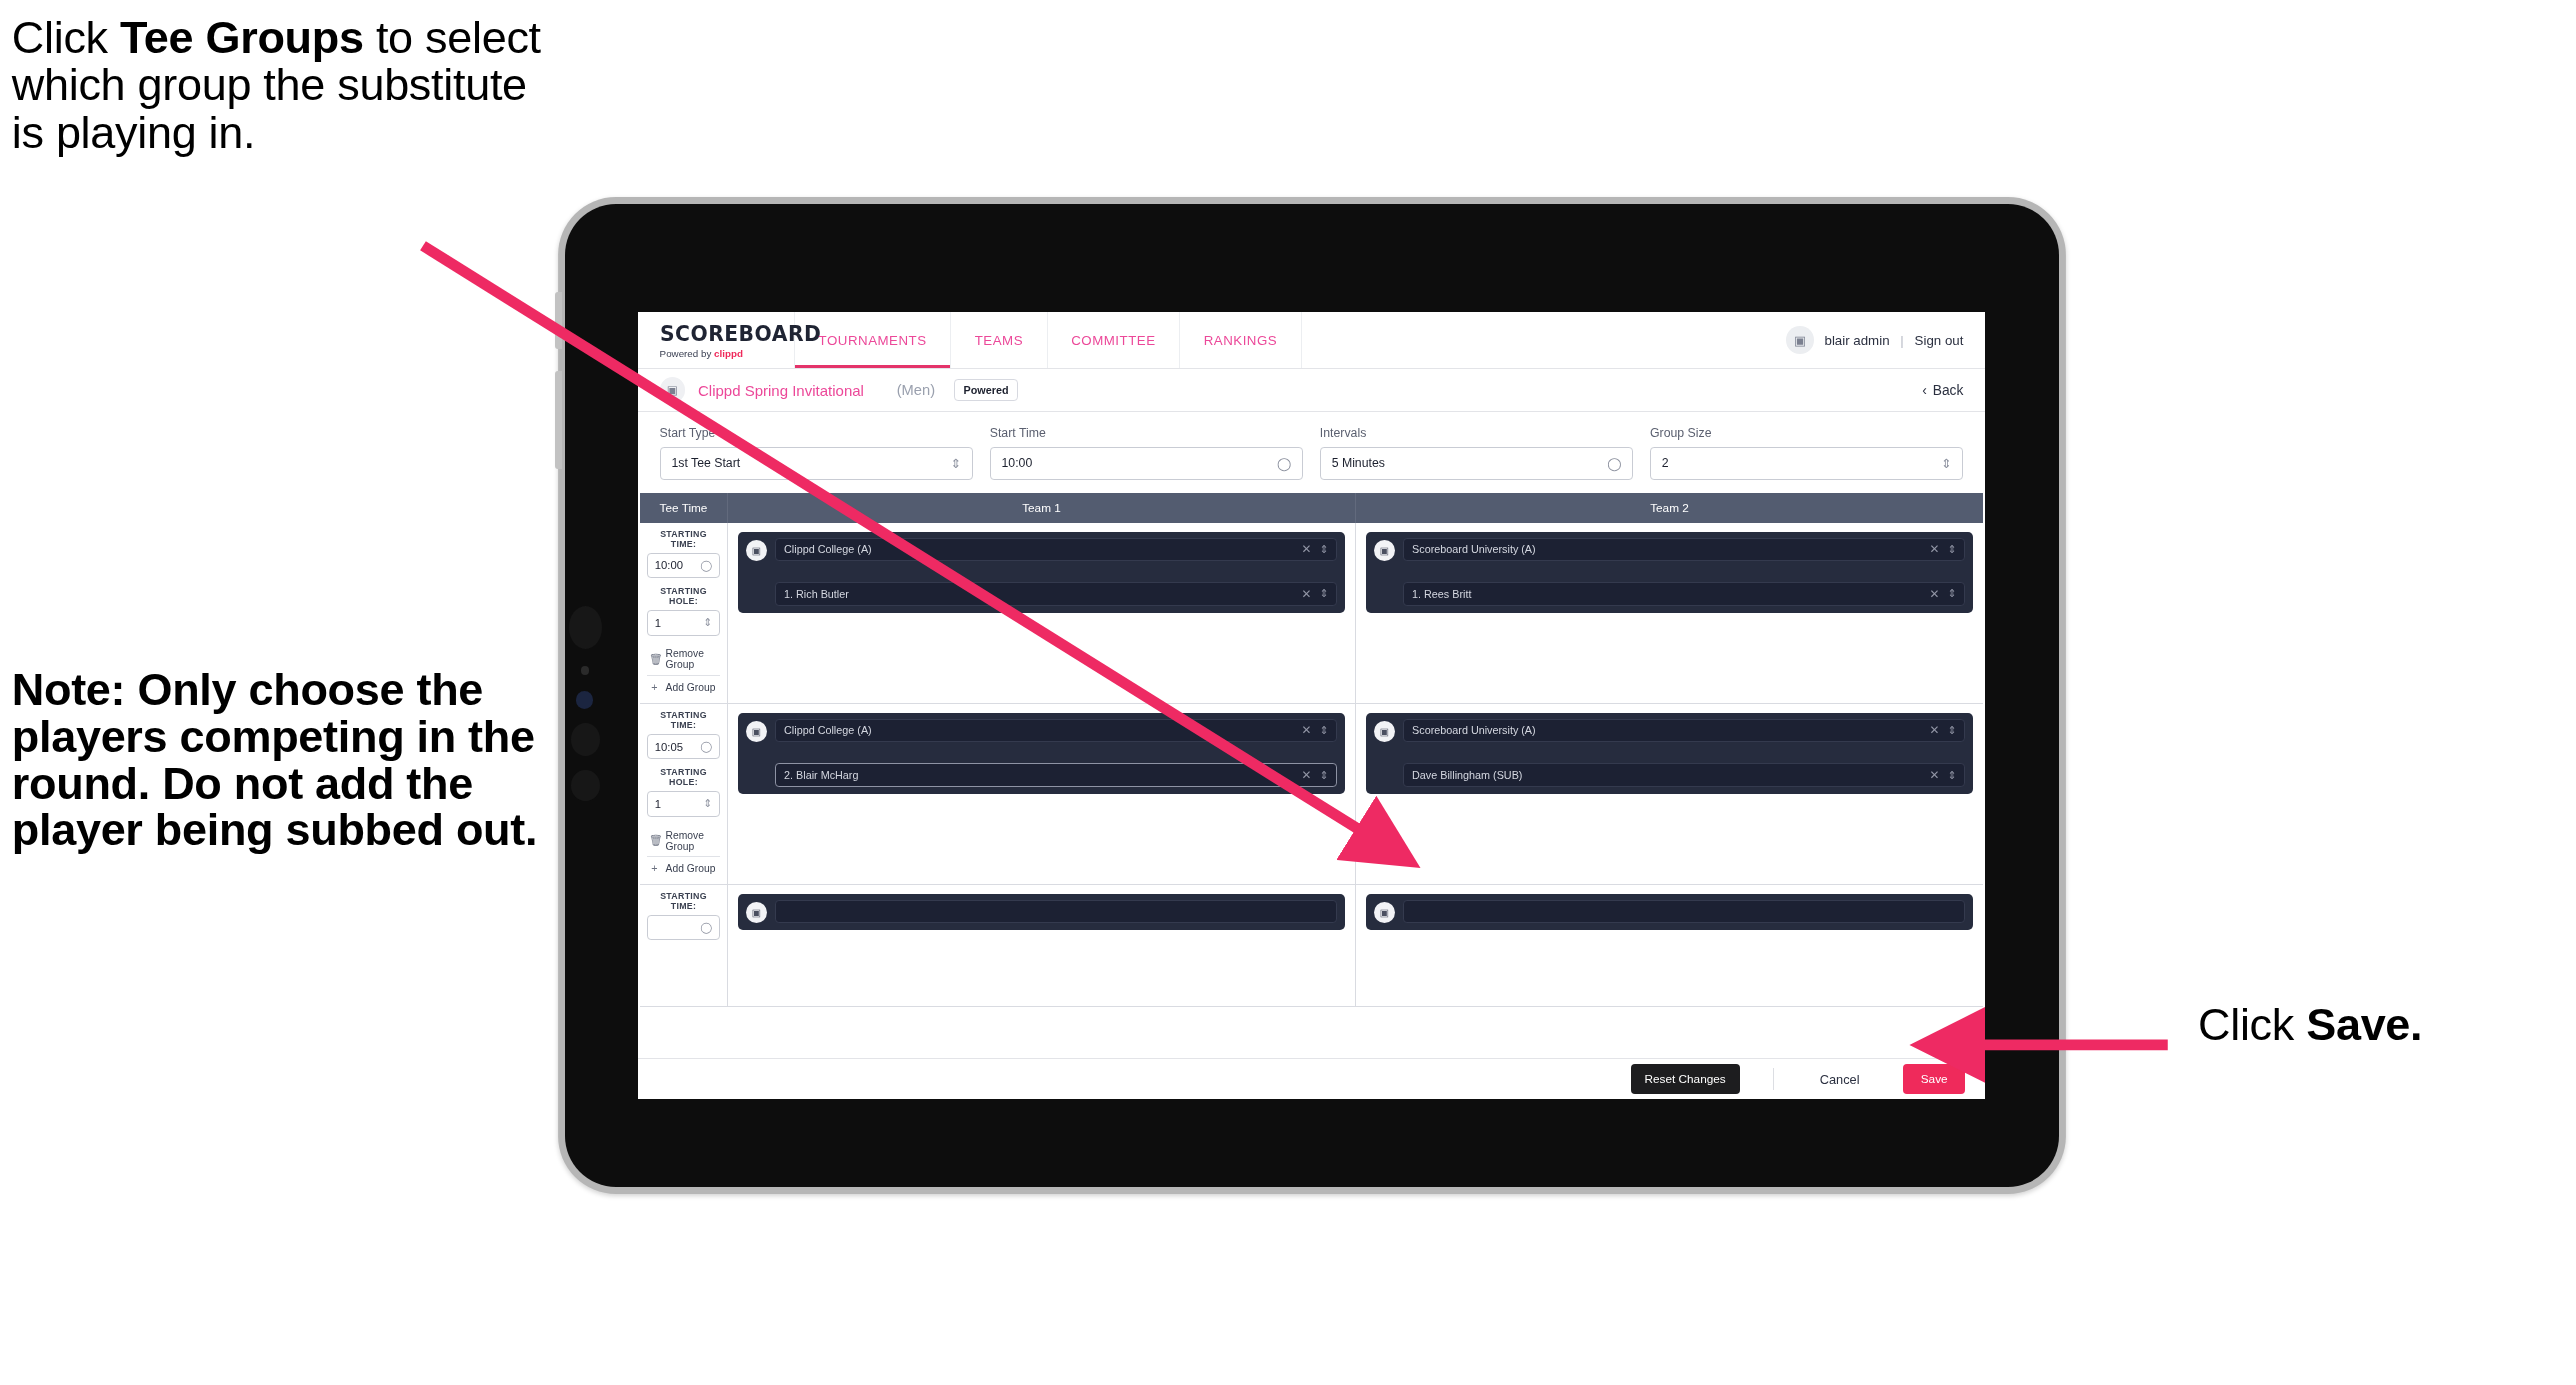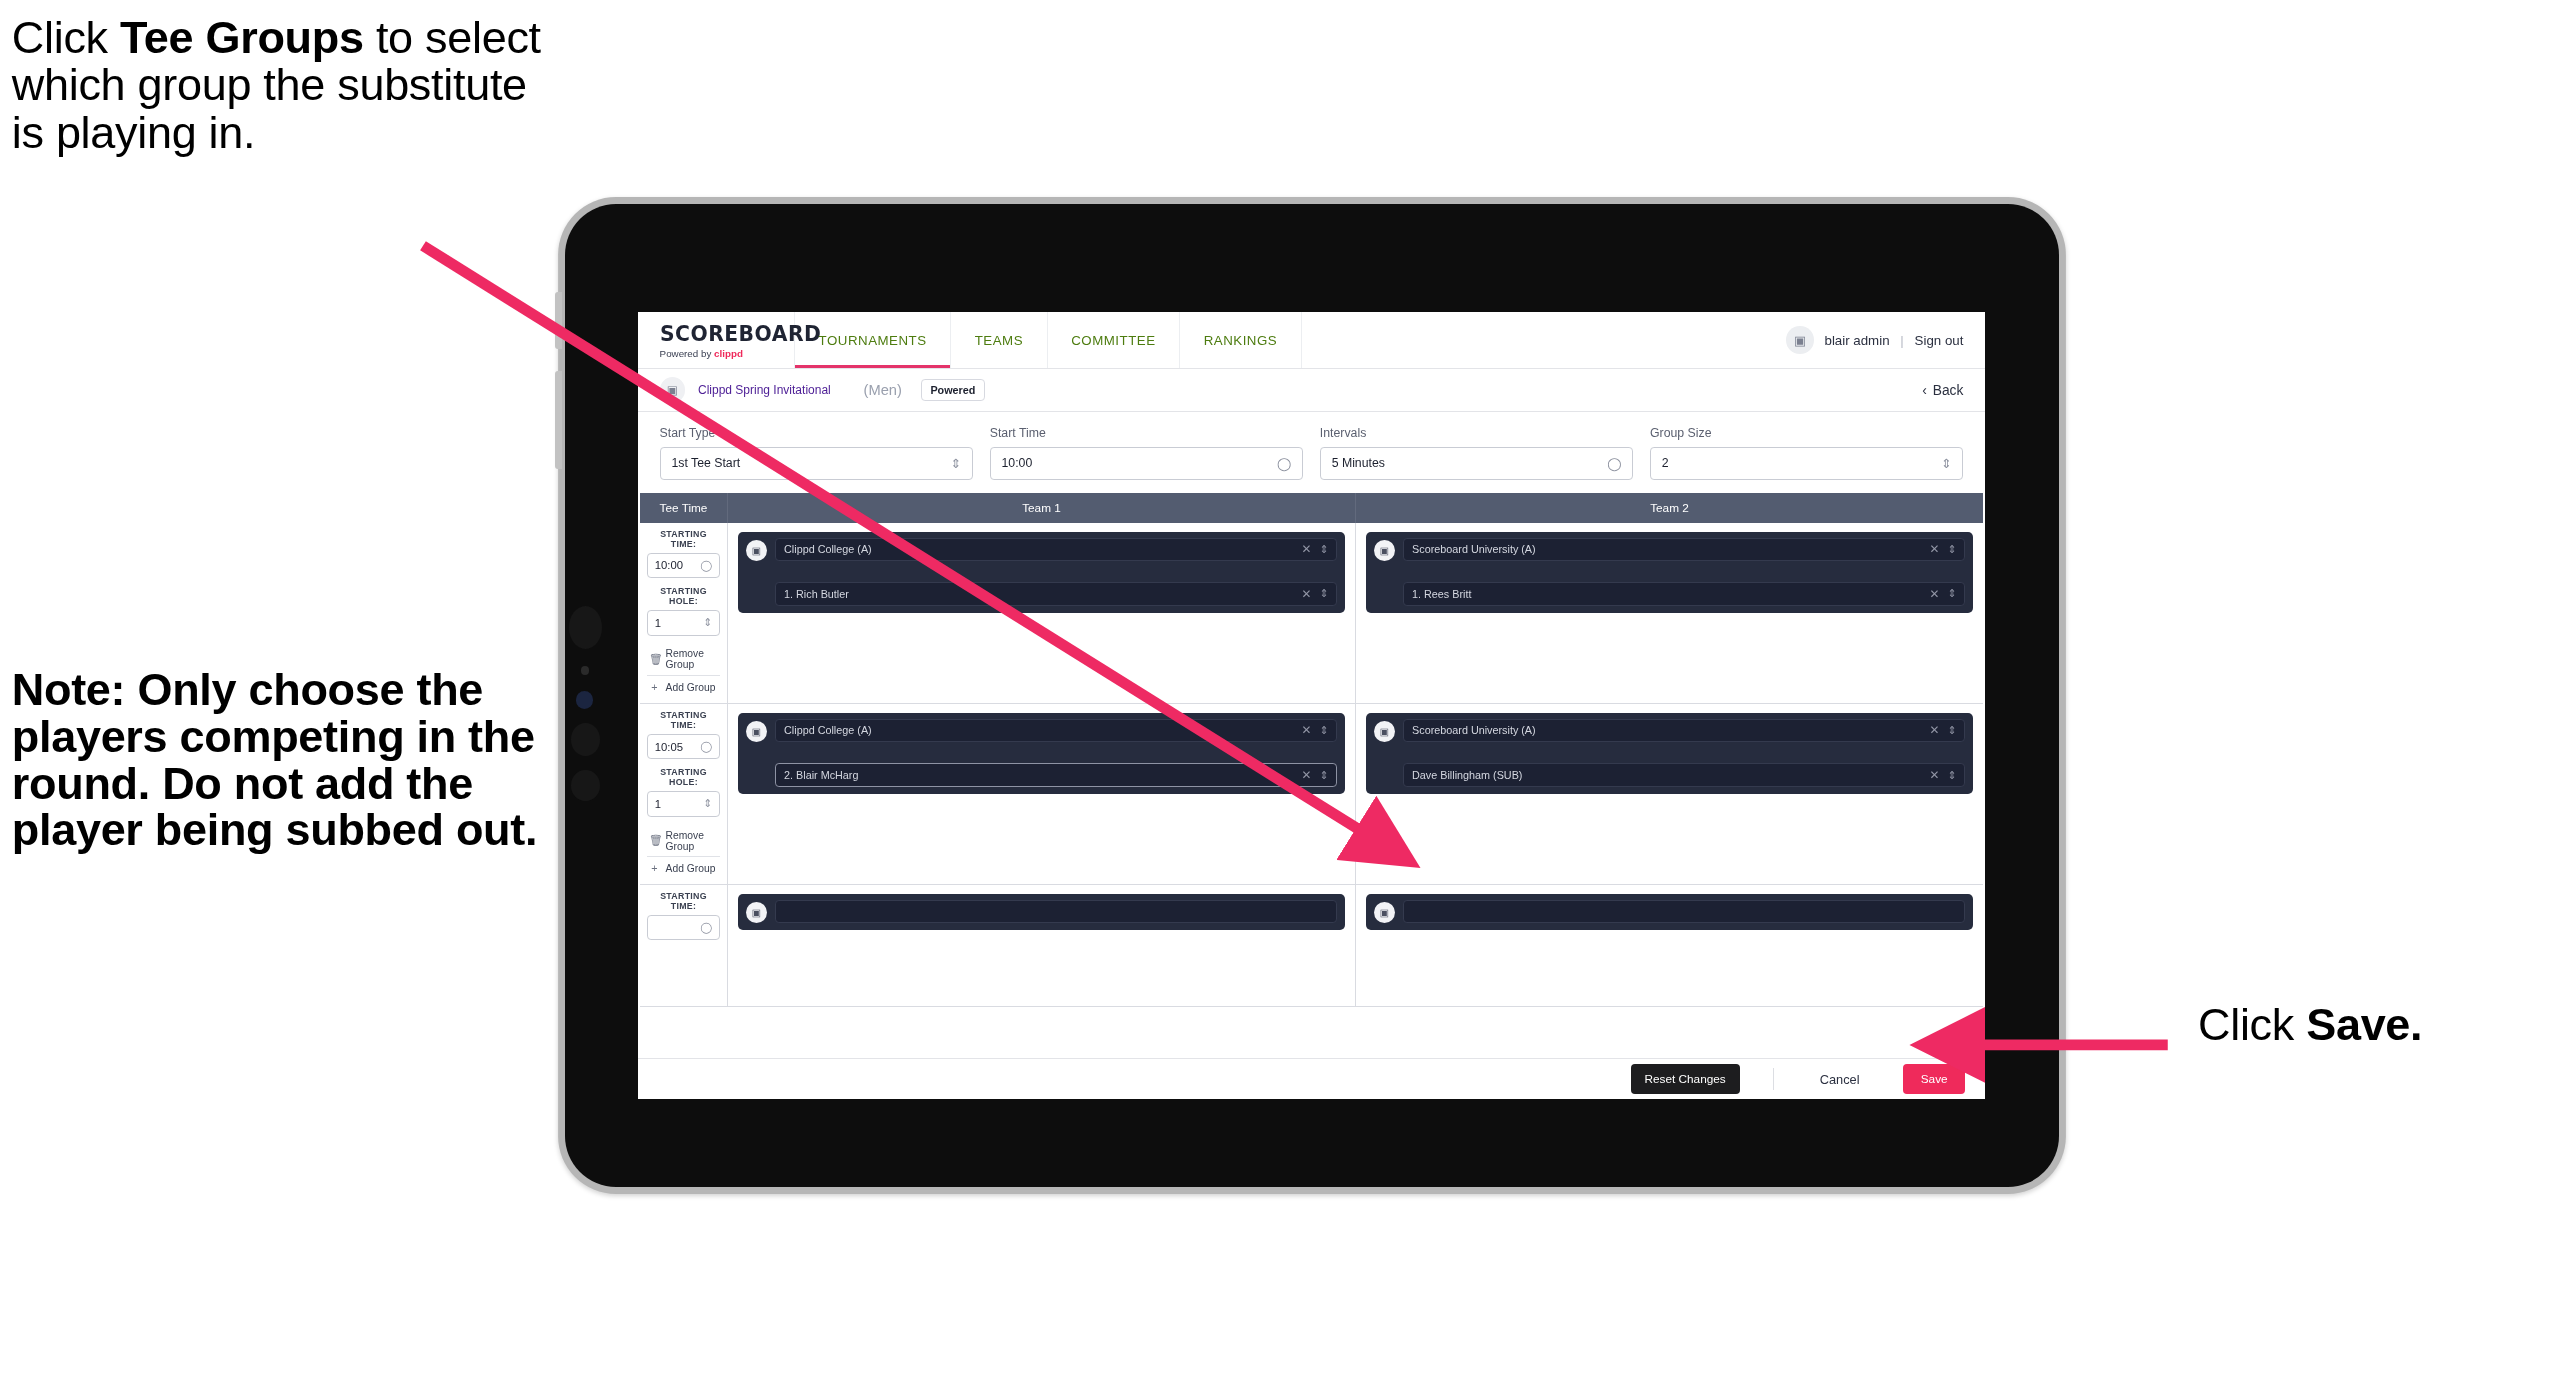--- a/index.html
+++ b/index.html
@@ -69,21 +69,21 @@
     font-size: 21.6px; font-weight: 700; letter-spacing: 0.5px;
     color: #1f2433; font-family: "DejaVu Sans", sans-serif;
     transform: scaleX(0.94); transform-origin: left center;
   }
   .brand-sub { font-size: 9.8px; color: #3b4053; margin-top: 2px; white-space: nowrap; }
   .brand-sub .pink { color: #ef2a5b; font-weight: 700; }
 
   .navtabs { display: flex; align-items: stretch; }
   .navtab {
     display: flex; align-items: center; padding: 0 23.6px;
-    font-size: 13.3px; letter-spacing: 0.5px; color: #4d7c0f;
+    font-size: 13.3px; letter-spacing: 0.5px; color: #ec4899;
     border-right: 1px solid #eceef1; position: relative; cursor: pointer;
   }
   .navtab.active::after {
     content: ""; position: absolute; left: 0; right: 0; bottom: 0;
     height: 2.9px; background: #e4336a;
   }
   .header-right {
     margin-left: auto; display: flex; align-items: center; gap: 10.8px;
     padding: 0 21.6px 0 17.7px; font-size: 13.3px; color: #2b3040;
   }
@@ -97,21 +97,21 @@
   
   .subheader {
     height: 43px; display: flex; align-items: center; padding: 0 21.6px;
     border-bottom: 1px solid #e3e4e8; gap: 12.8px; background: #fff;
   }
   .sub-icon {
     width: 25.6px; height: 25.6px; border-radius: 50%; background: #eff0f3;
     display: flex; align-items: center; justify-content: center;
     color: #7b8090; font-size: 11.8px;
   }
-  .sub-title { font-size: 12px; color: #4c1d95; }
+  .sub-title { font-size: 15px; color: #ec4899; }
   .sub-gender { font-size: 14.7px; color: #9aa0ae; margin-left: 20px; }
   .badge {
     margin-left: 5.9px; border: 1px solid #d7d9e0; border-radius: 3.9px;
     padding: 3.9px 8.8px; font-size: 10.8px; font-weight: 700; color: #1c202e;
   }
   .back-link {
     margin-left: auto; display: flex; align-items: center; gap: 5.9px;
     font-size: 13.8px; color: #2b3040; cursor: pointer;
   }
 

